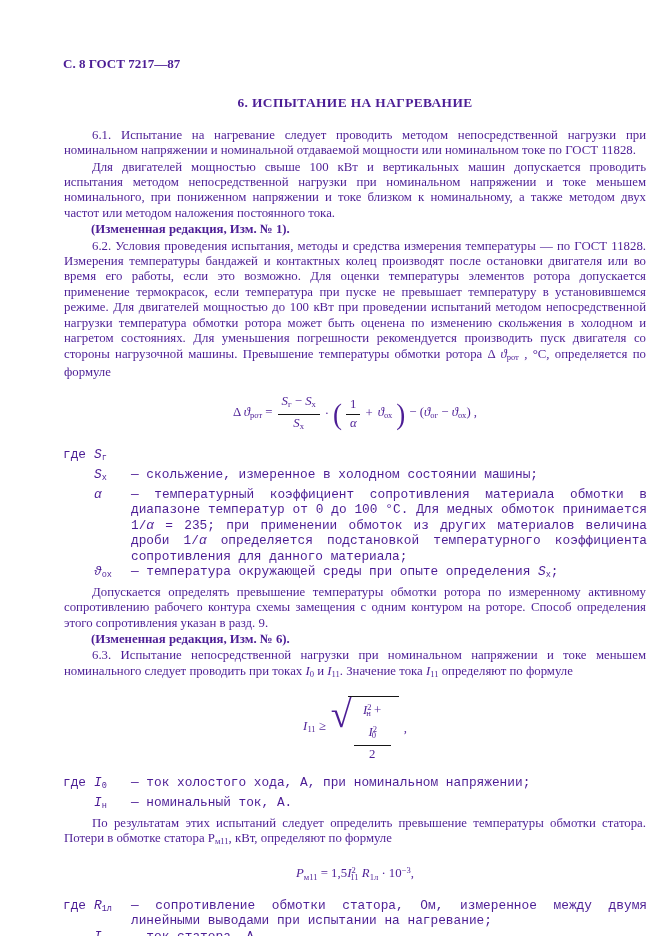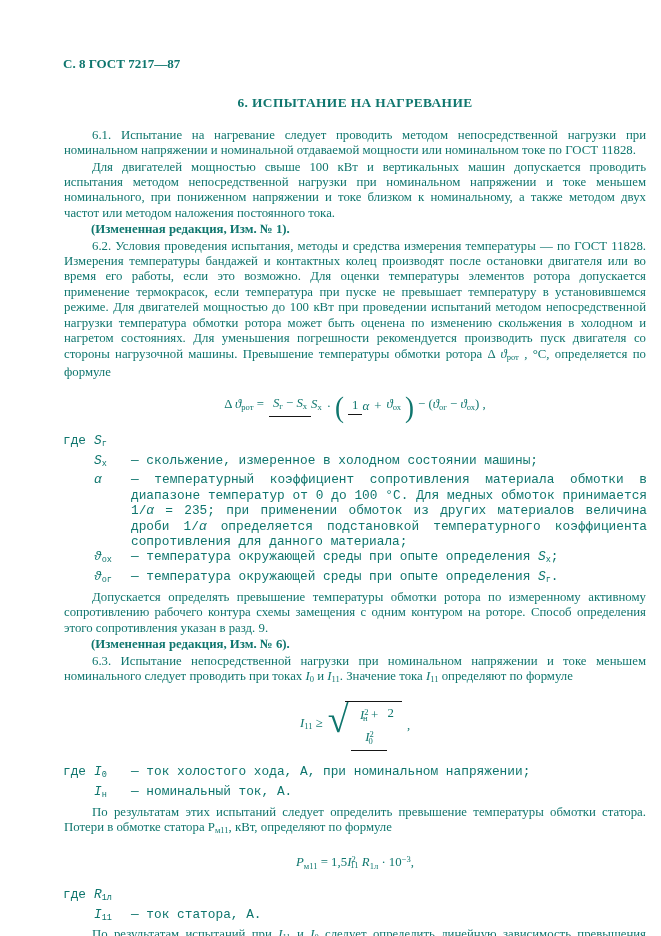--- a/index.html
+++ b/index.html
@@ -1,40 +1,40 @@
 <!DOCTYPE html>
 <html><head>
 <meta charset="utf-8">
 <style>
   html,body{margin:0;padding:0;background:#e8e8e8;}
   .page{
     position:relative;
     width:661px;height:936px;
     margin:0 auto;
     background:#ffffff;
-    color:#0f766e;
+    color:#4c1d95;
     font-family:"Liberation Serif","DejaVu Serif",serif;
     font-size:12.8px;
     line-height:15.4px;
     box-sizing:border-box;
     padding:56px 14px 0 63px;
     overflow:hidden;
     text-align:justify;
   }
   .hdr{font-weight:bold;font-size:13px;text-align:left;}
   .title{font-weight:bold;font-size:13.4px;text-align:center;margin:24px 0 17px 0;letter-spacing:.4px;}
   p.para{margin:1px;text-indent:28px;}
   p.amend{margin:0;text-indent:28px;font-weight:bold;}
   .i{font-style:italic;}
   .sub{font-size:67%;vertical-align:-0.28em;letter-spacing:0;}
   .sup{font-size:67%;vertical-align:0.5em;}
   .nsub{font-size:67%;vertical-align:-0.28em;margin-left:-0.62em;}
   
   .formula{display:flex;justify-content:center;align-items:center;gap:5px;margin:13px 0;text-indent:0;text-align:center;}
-  .frac{display:inline-flex;flex-direction:row;align-items:flex-start;}
+  .frac{display:inline-flex;flex-direction:column;align-items:center;}
   .frac .num{padding:0 4px 1px 4px;border-bottom:1px solid #161616;}
   .frac .den{padding-top:1px;}
   .bigp{font-size:27px;font-weight:300;line-height:26px;transform:scaleY(1.12);margin:0 -1px;}
   .sqrt{display:inline-flex;align-items:flex-start;}
   .sqrt-sym{font-size:38px;line-height:40px;font-weight:300;margin-right:-4px;transform:translateY(-2px);}
   .sqrt-body{border-top:1.4px solid #161616;padding:3px 8px 0 6px;margin-top:0;}
   
   .defs{margin:0;}
   .def-row{display:flex;align-items:baseline;font-family:Liberation Mono, monospace;}
   .def-lead{flex:none;width:31px;}
@@ -86,25 +86,20 @@
     <div class="def-row">
       <span class="def-lead"></span>
       <span class="def-sym"><span class="i">α</span></span>
       <span class="def-text"><span>— температурный коэффициент сопротивления материала обмотки в диапазоне температур от 0 до 100 °С. Для медных обмоток принимается 1/</span><span class="i">α</span><span> = 235; при применении обмоток из других материалов величина дроби 1/</span><span class="i">α</span><span>  определяется подстановкой температурного коэффициента сопротивления для данного материала;</span></span>
     </div>
     <div class="def-row">
       <span class="def-lead"></span>
       <span class="def-sym"><span class="i">ϑ</span><span class="sub">ох</span></span>
       <span class="def-text"><span>— температура окружающей среды при опыте определения </span><span class="i">S</span><span class="sub">х</span><span>;</span></span>
     </div>
-    <div class="def-row">
-      <span class="def-lead"></span>
-      <span class="def-sym"><span class="i">ϑ</span><span class="sub">ог</span></span>
-      <span class="def-text"><span>— температура окружающей среды при опыте определения </span><span class="i">S</span><span class="sub">г</span><span>.</span></span>
-    </div>
   </div>
 
   <p class="para">Допускается определять превышение температуры обмотки ротора по измеренному активному сопротивлению рабочего контура схемы замещения с одним контуром на роторе. Способ определения этого сопротивления указан в разд. 9.</p>
   <p class="amend">(Измененная редакция, Изм. № 6).</p>
   <p class="para"><span>6.3. Испытание непосредственной нагрузки при номинальном напряжении и токе меньшем номинального следует проводить при токах </span><span class="i">I</span><span class="sub">0</span><span> и </span><span class="i">I</span><span class="sub">11</span><span>. Значение тока </span><span class="i">I</span><span class="sub">11</span><span> определяют по формуле</span></p>
 
   <div class="formula">
     <span><span class="i">I</span><span class="sub">11</span><span>  ≥</span></span>
     <span class="sqrt">
       <span class="sqrt-sym">√</span>
@@ -134,20 +129,21 @@
   <p class="para"><span>По результатам этих испытаний следует определить превышение температуры обмотки статора. Потери в обмотке статора Р</span><span class="sub">м11</span><span>, кВт, определяют по формуле</span></p>
 
   <div class="formula">
     <span><span class="i">P</span><span class="sub">м11</span><span> = 1,5</span><span class="i">I</span><span class="sup">2</span><span class="nsub">11</span><span>   </span><span class="i">R</span><span class="sub">1л</span><span> · 10</span><span class="sup">−3</span><span>,</span></span>
   </div>
 
   <div class="defs">
     <div class="def-row">
       <span class="def-lead">где</span>
       <span class="def-sym"><span class="i">R</span><span class="sub">1л</span></span>
+      <span class="def-text"><span>— сопротивление обмотки статора, Ом, измеренное между двумя линейными выводами при испытании на нагревание;</span></span>
     </div>
     <div class="def-row">
       <span class="def-lead"></span>
       <span class="def-sym"><span class="i">I</span><span class="sub">11</span></span>
       <span class="def-text"><span>— ток статора, А.</span></span>
     </div>
   </div>
 
   <p class="para"><span>По результатам испытаний при </span><span class="i">I</span><span class="sub">11</span><span> и </span><span class="i">I</span><span class="sub">0</span><span> следует определить линейную зависимость превышения температуры обмотки статора от потерь в обмотке статора </span></p>
 

